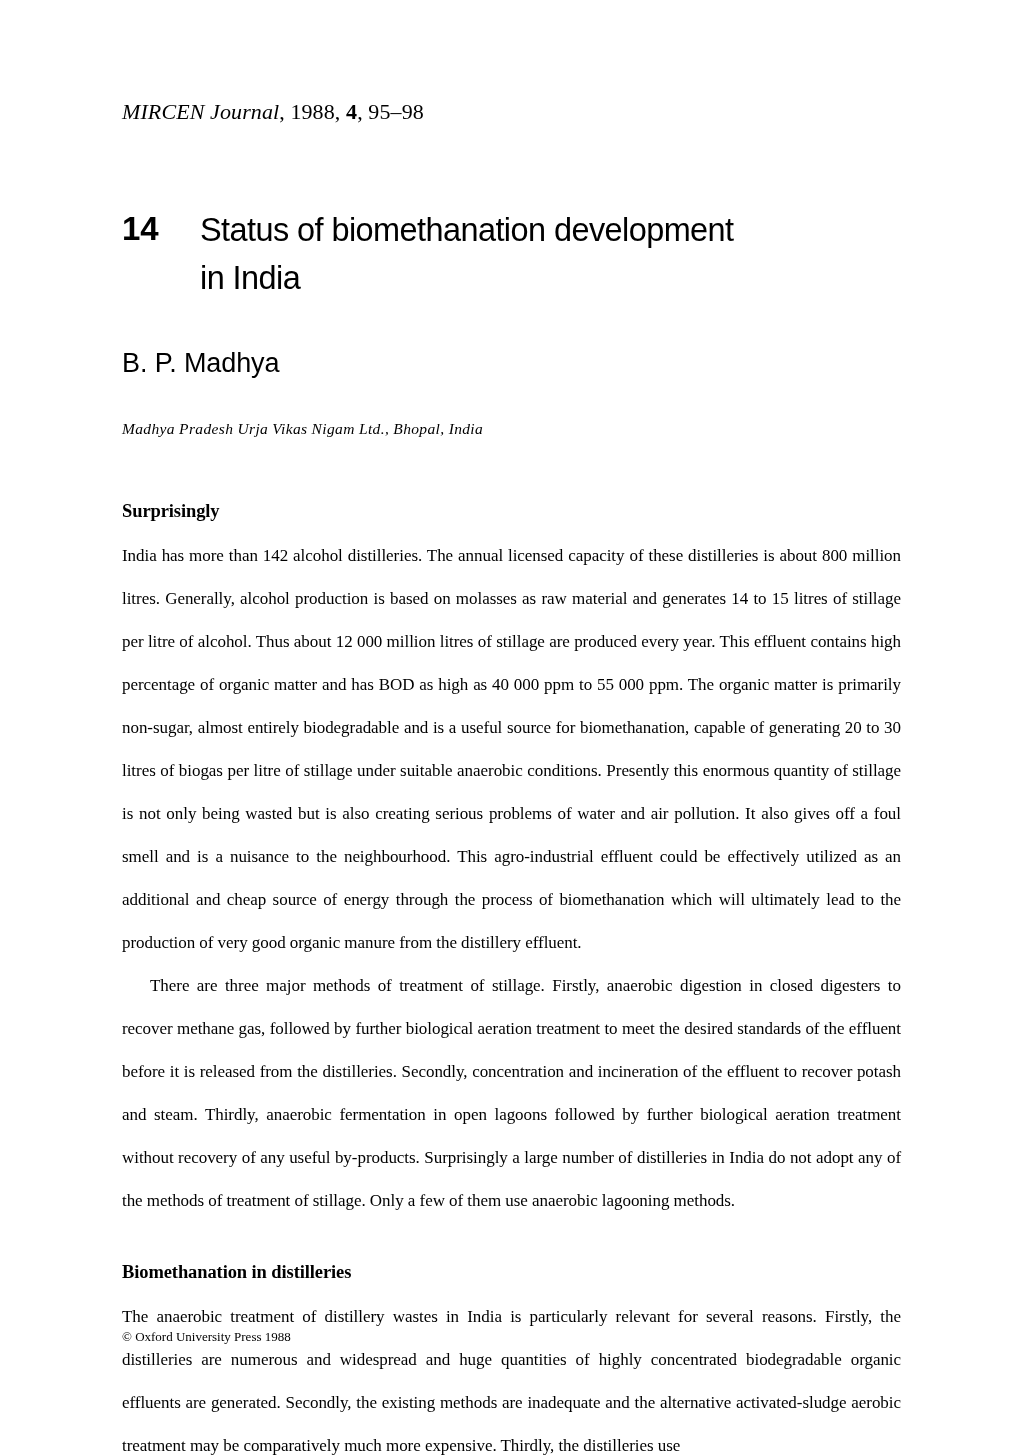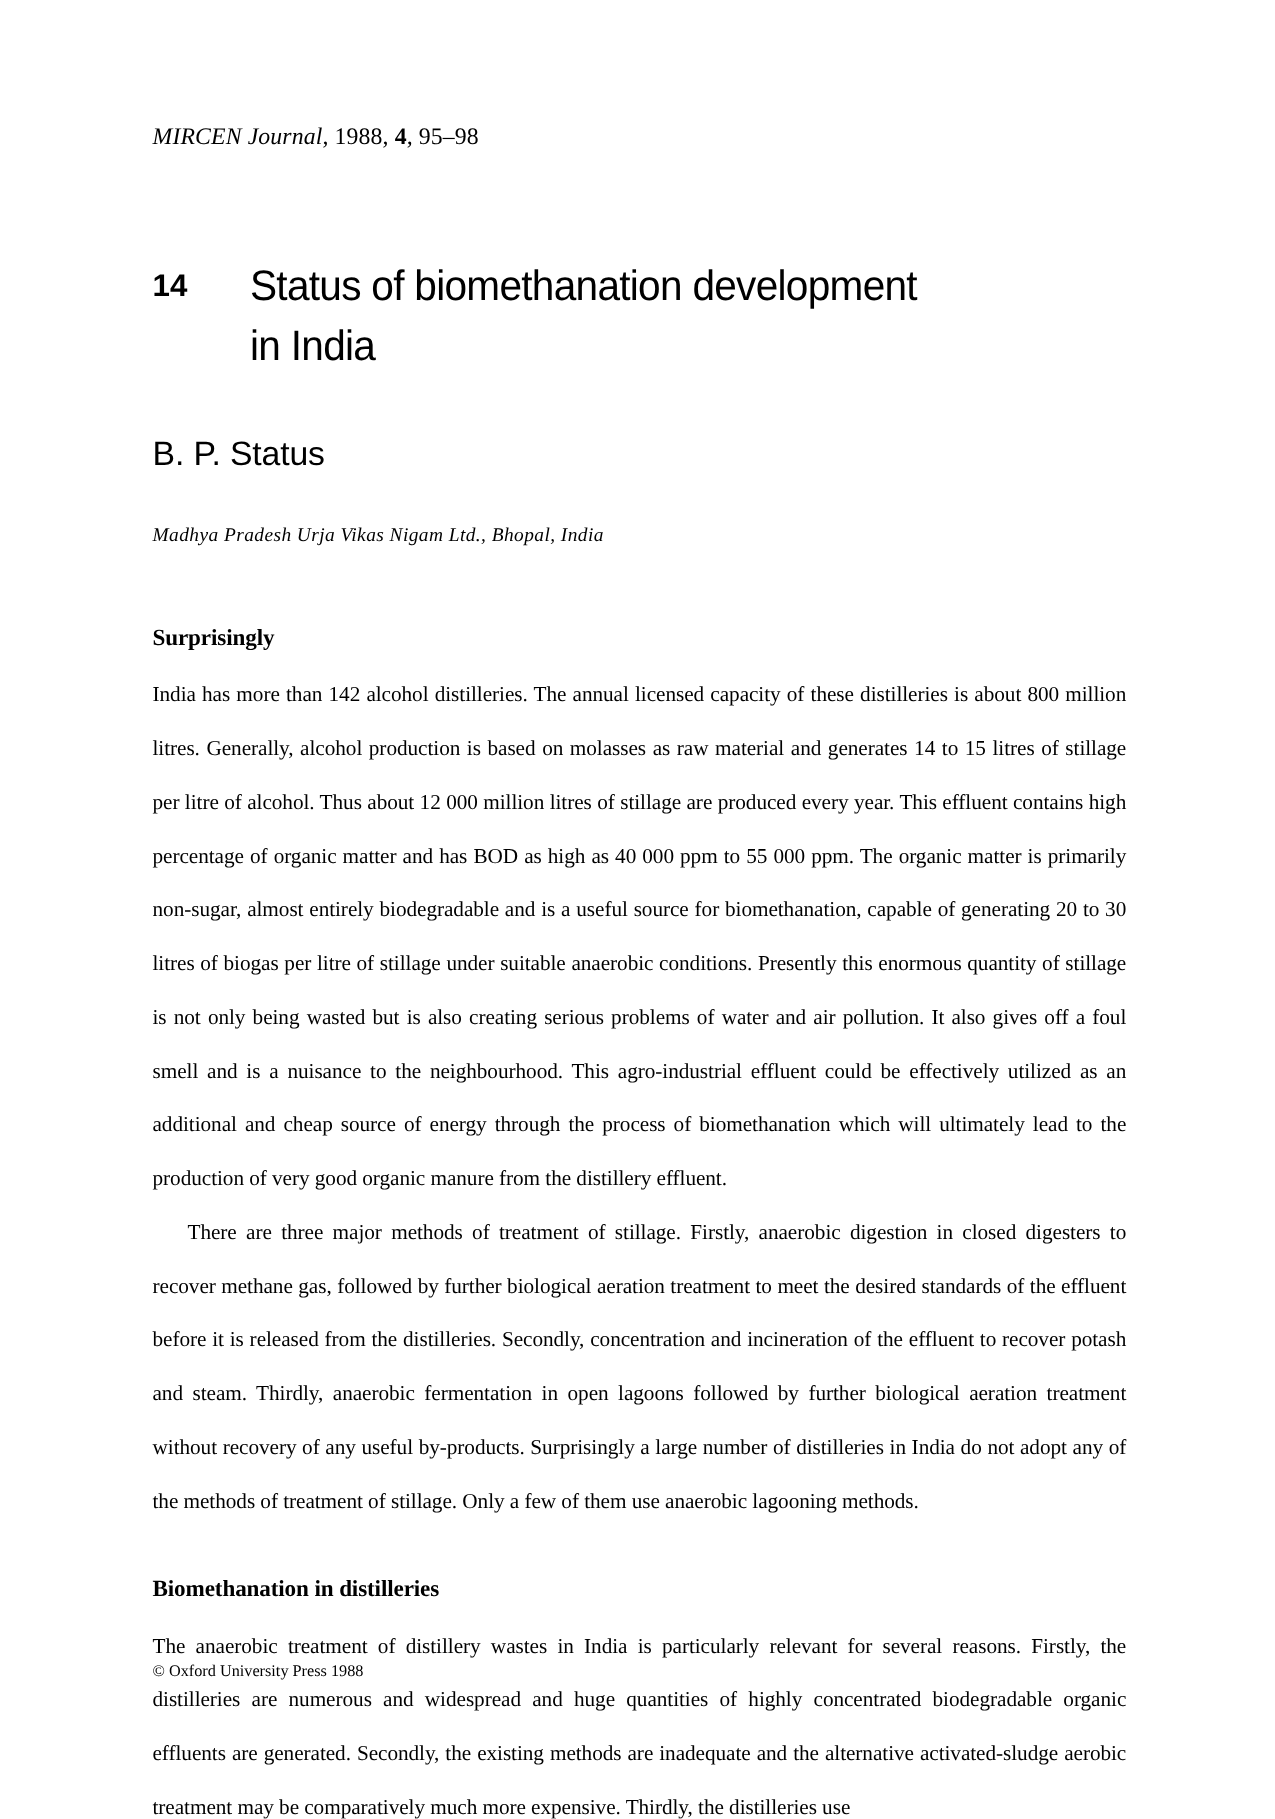--- a/index.html
+++ b/index.html
@@ -22,21 +22,21 @@
     width: 1020px;
     height: 1455px;
     box-sizing: border-box;
   }
 
   
   .running-head {
     position: absolute;
     left: 122px;
     top: 99px;
-    font-size: 19px;
+    font-size: 22px;
     letter-spacing: 0.1px;
     white-space: nowrap;
     text-align: center;
   }
   .running-head .jrnl { font-style: italic; }
   .running-head .vol  { font-weight: bold; }
 
   
   .title-block {
     position: absolute;
@@ -44,21 +44,21 @@
     top: 205px;
     width: 790px;
   }
   .title-row {
     display: flex;
     align-items: flex-start;
   }
   .chapter-number {
     font-family: "Liberation Sans", "DejaVu Sans", sans-serif;
     font-weight: bold;
-    font-size: 25px;
+    font-size: 33px;
     line-height: 48px;
     width: 78px;
     flex: 0 0 78px;
   }
   .title-text {
     font-family: "Liberation Sans", "DejaVu Sans", sans-serif;
     font-weight: 400;
     font-size: 34px;
     line-height: 48px;
     letter-spacing: -0.6px;
@@ -150,21 +150,21 @@
   </div>
 
   <div class="title-block">
     <div class="title-row">
       <div class="chapter-number">14</div>
       <div class="title-text">Status of biomethanation development
 in India</div>
     </div>
   </div>
 
-  <div class="author">B. P. Status</div>
+  <div class="author">B. P. Madhya</div>
 
   <div class="affiliation">Madhya Pradesh Urja Vikas Nigam Ltd., Bhopal, India</div>
 
   <div class="column">
 
     <h2 class="section-heading">Surprisingly</h2>
 
     <p class="body-text">India has more than 142 alcohol distilleries. The annual licensed capacity of these distilleries is about 800 million litres. Generally, alcohol production is based on molasses as raw material and generates 14 to 15 litres of stillage per litre of alcohol. Thus about 12 000 million litres of stillage are produced every year. This effluent contains high percentage of organic matter and has BOD as high as 40 000 ppm to 55 000 ppm. The organic matter is primarily non-sugar, almost entirely biodegradable and is a useful source for biomethanation, capable of generating 20 to 30 litres of biogas per litre of stillage under suitable anaerobic conditions. Presently this enormous quantity of stillage is not only being wasted but is also creating serious problems of water and air pollution. It also gives off a foul smell and is a nuisance to the neighbourhood. This agro-industrial effluent could be effectively utilized as an additional and cheap source of energy through the process of biomethanation which will ultimately lead to the production of very good organic manure from the distillery effluent.</p>
 
     <p class="body-text indented">There are three major methods of treatment of stillage. Firstly, anaerobic digestion in closed digesters to recover methane gas, followed by further biological aeration treatment to meet the desired standards of the effluent before it is released from the distilleries. Secondly, concentration and incineration of the effluent to recover potash and steam. Thirdly, anaerobic fermentation in open lagoons followed by further biological aeration treatment without recovery of any useful by-products. Surprisingly a large number of distilleries in India do not adopt any of the methods of treatment of stillage. Only a few of them use anaerobic lagooning methods.</p>

